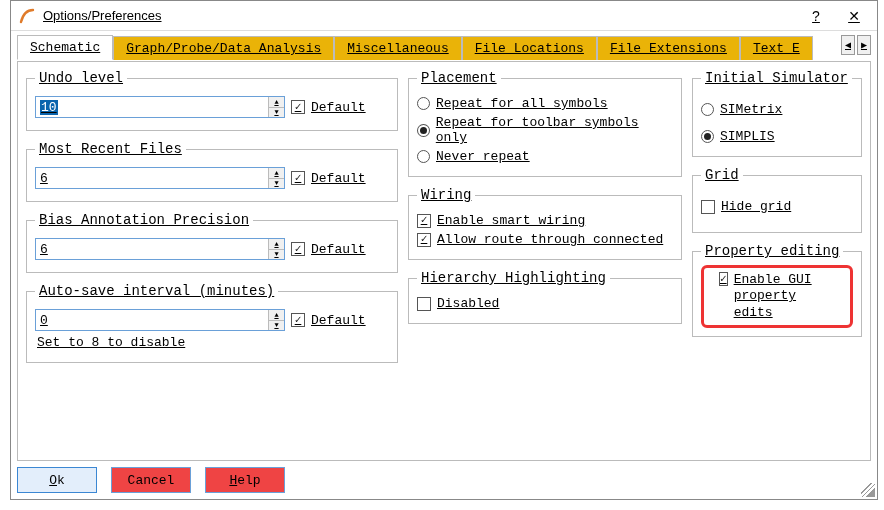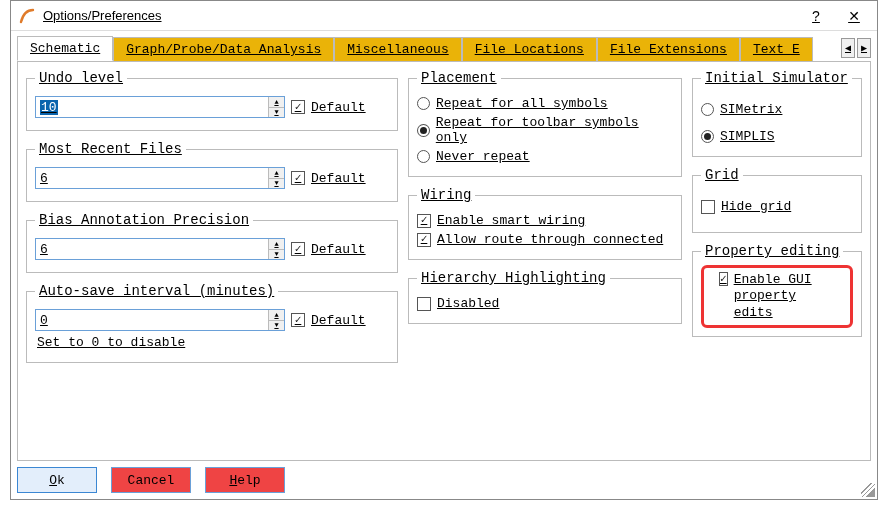--- a/index.html
+++ b/index.html
@@ -38,21 +38,21 @@
   .title-text { flex: 1; }
   .win-btn {
     width: 38px; height: 28px;
     display: flex; align-items:center; justify-content:center;
     font-family: sans-serif;
     font-size: 14px;
     cursor: default;
   }
   .tabstrip {
     display: flex;
-    align-items: center;
+    align-items: flex-start;
     height: 26px;
     margin: 4px 6px 0 6px;
     position: relative;
     font-family: "Courier New", monospace;
     font-size: 13px;
   }
   .tab {
     padding: 4px 12px;
     border: 1px solid #bbb;
     border-bottom: none;
@@ -281,21 +281,21 @@
             <div class="spin">
               <input value="0" style="">
               <div class="spin-btns">
                   <div class="sbtn">▲</div>
                   <div class="sbtn">▼</div>
                 </div>
             </div>
             <span class="cb checked"></span>
             <span>Default</span>
           </div>
-          <div class="note">Set to 0 to disable</div>
+          <div class="note">Set to 8 to disable</div>
         </fieldset>
       </div>
 
       <div class="col2">
         <fieldset>
           <legend>Placement</legend>
           <div class="row">
             <span class="radio"></span>
             <span>Repeat for all symbols</span>
           </div>

